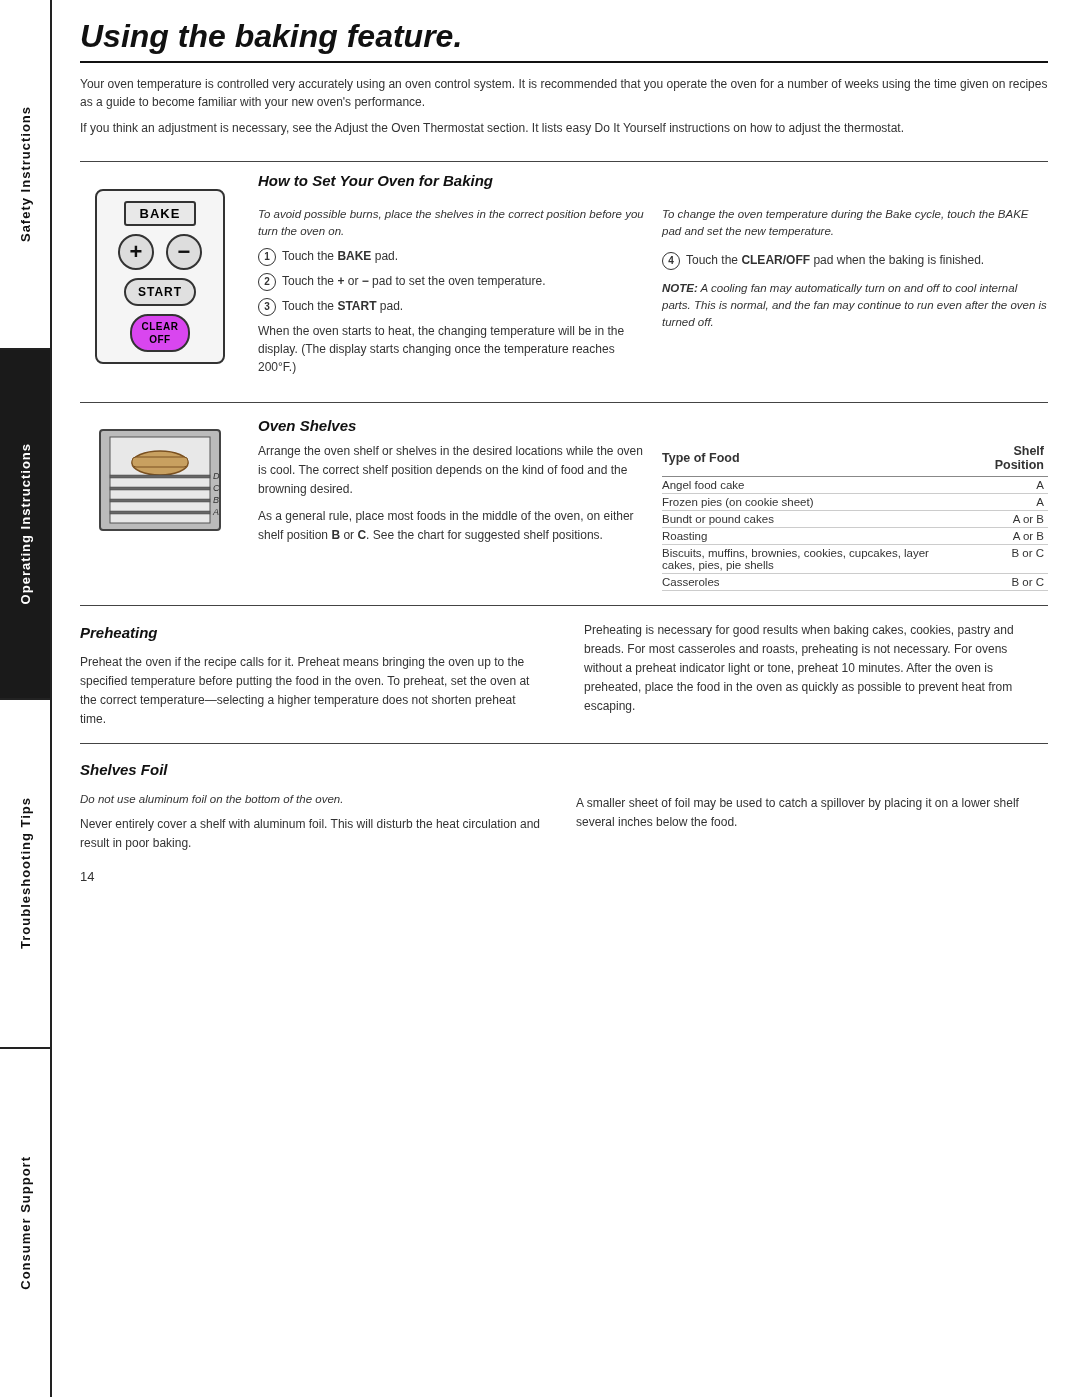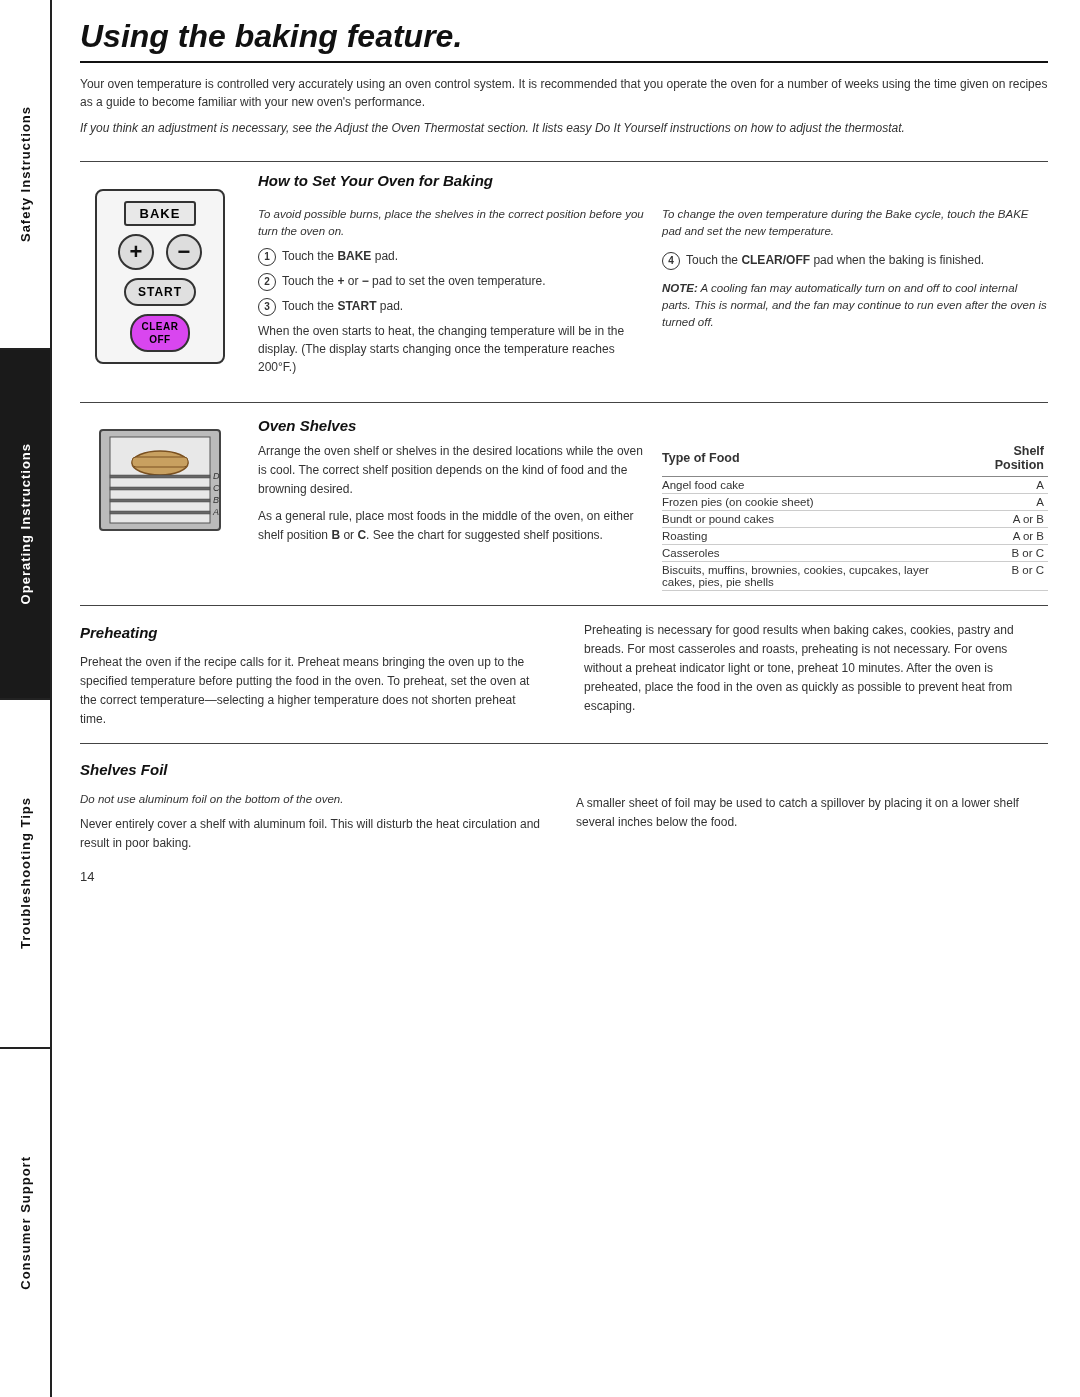--- a/index.html
+++ b/index.html
@@ -66,21 +66,20 @@
     }
 
     
     .intro-text {
       font-size: 12px;
       color: #333;
       line-height: 1.5;
       margin-bottom: 8px;
     }
     .intro-italic {
-      font-style: italic;
       font-size: 12px;
       color: #333;
       line-height: 1.5;
       margin-bottom: 14px;
     }
 
     
     .section-divider {
       border-top: 1.5px solid #444;
       margin: 10px 0;
@@ -450,25 +449,25 @@
                 </tr>
                 <tr>
                   <td>Bundt or pound cakes</td>
                   <td class="right-align">A or B</td>
                 </tr>
                 <tr>
                   <td>Roasting</td>
                   <td class="right-align">A or B</td>
                 </tr>
                 <tr>
-                  <td>Casseroles</td>
+                  <td>Biscuits, muffins, brownies, cookies, cupcakes, layer cakes, pies, pie shells</td>
                   <td class="right-align">B or C</td>
                 </tr>
                 <tr>
-                  <td>Biscuits, muffins, brownies, cookies, cupcakes, layer cakes, pies, pie shells</td>
+                  <td>Casseroles</td>
                   <td class="right-align">B or C</td>
                 </tr>
               </tbody>
           </table>
         </div>
       </div>
     </div>
   </div>
 
   <div class="section-divider"></div>

